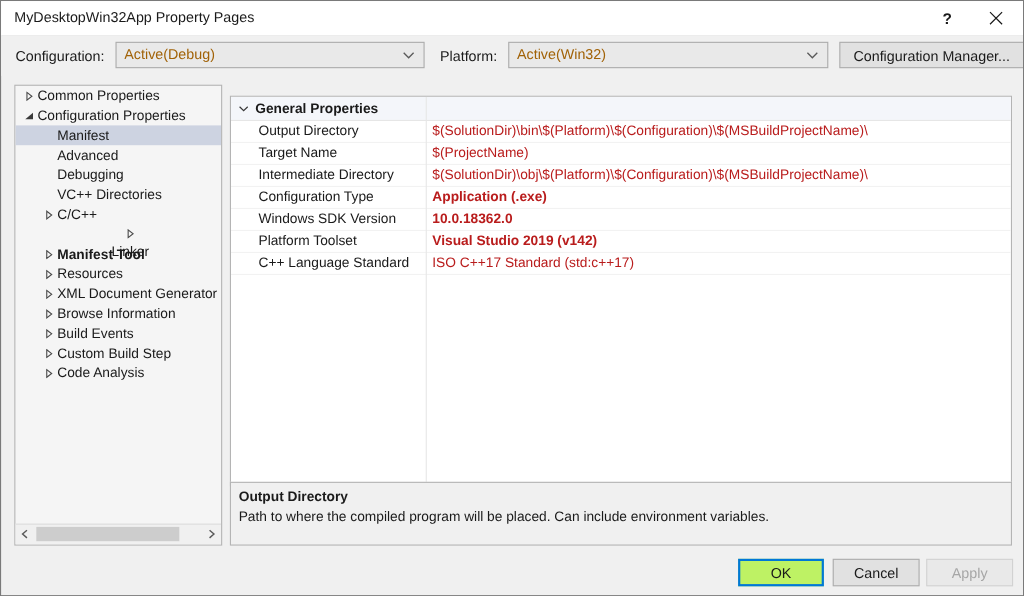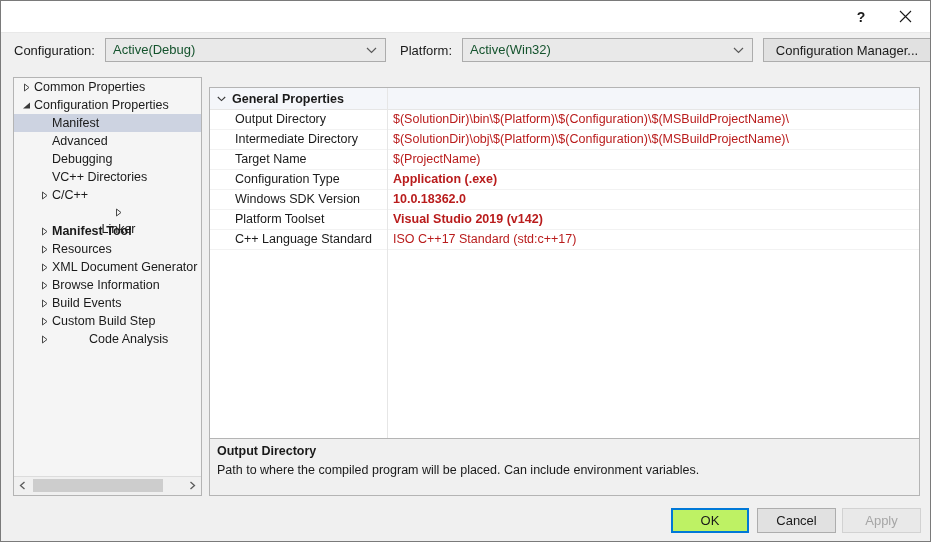--- a/index.html
+++ b/index.html
@@ -55,21 +55,21 @@
   #platform-label { left: 399px; }
 
   .combo {
     position: absolute; top: 5px; height: 24px;
     box-sizing: border-box;
     background: #e9e9e9;
     border: 1px solid #acacac;
   }
   .combo-value {
     position: absolute; left: 7px; top: 3px;
-    font-size: 13px; color: #14532d;
+    font-size: 13px; color: #a16207;
     white-space: nowrap; overflow: hidden;
   }
   .combo-arrow {
     position: absolute; right: 8px; top: 8px;
     width: 11px; height: 7px;
   }
   #config-combo { left: 104px; width: 281px; }
   #platform-combo { left: 461px; width: 291px; }
 
   #config-manager-btn {
@@ -227,20 +227,21 @@
     border: 1px solid #d2d2d2;
     color: #a6a6a6;
   }
 </style>
 </head>
 <body>
 
 <div id="dialog">
 
   <div id="titlebar">
+    <div id="title-text">MyDesktopWin32App Property Pages</div>
     <div id="help-btn" class="caption-btn">?</div>
     <div id="close-btn" class="caption-btn">
       <svg width="13" height="13" viewBox="0 0 13 13" aria-hidden="true">
         <path d="M1,1 L12,12 M12,1 L1,12" stroke="#1a1a1a" stroke-width="1.1" fill="none"></path>
       </svg>
     </div>
   </div>
 
   <div id="configbar">
     <div id="config-label" class="cfg-label">Configuration:</div>
@@ -355,21 +356,21 @@
           <span class="node-label">Build Events</span>
         </div>
         <div class="tree-node" style="padding-left: 22px;">
           <div class="node-expander">
             <svg width="9" height="9" viewBox="0 0 9 9">
               <path d="M2.5,1 L7,4.5 L2.5,8 Z" fill="none" stroke="#4a4a4a" stroke-width="1"></path>
             </svg>
           </div>
           <span class="node-label">Custom Build Step</span>
         </div>
-        <div class="tree-node" style="padding-left: 22px; gap: 37px;">
+        <div class="tree-node" style="padding-left: 22px;">
           <div class="node-expander">
             <svg width="9" height="9" viewBox="0 0 9 9">
               <path d="M2.5,1 L7,4.5 L2.5,8 Z" fill="none" stroke="#4a4a4a" stroke-width="1"></path>
             </svg>
           </div>
           <span class="node-label">Code Analysis</span>
         </div>
       </div>
     <div id="tree-hscroll">
       <div id="hs-left" class="hs-arrow">
@@ -394,26 +395,26 @@
         </svg>
       </div>
       <div id="cat-label">General Properties</div>
     </div>
     <div id="grid-rows">
         <div class="grid-row">
           <div class="grid-name">Output Directory</div>
           <div class="grid-value">$(SolutionDir)\bin\$(Platform)\$(Configuration)\$(MSBuildProjectName)\</div>
         </div>
         <div class="grid-row">
+          <div class="grid-name">Target Name</div>
+          <div class="grid-value">$(ProjectName)</div>
+        </div>
+        <div class="grid-row">
           <div class="grid-name">Intermediate Directory</div>
           <div class="grid-value">$(SolutionDir)\obj\$(Platform)\$(Configuration)\$(MSBuildProjectName)\</div>
-        </div>
-        <div class="grid-row">
-          <div class="grid-name">Target Name</div>
-          <div class="grid-value">$(ProjectName)</div>
         </div>
         <div class="grid-row">
           <div class="grid-name">Configuration Type</div>
           <div class="grid-value bold">Application (.exe)</div>
         </div>
         <div class="grid-row">
           <div class="grid-name">Windows SDK Version</div>
           <div class="grid-value bold">10.0.18362.0</div>
         </div>
         <div class="grid-row">

